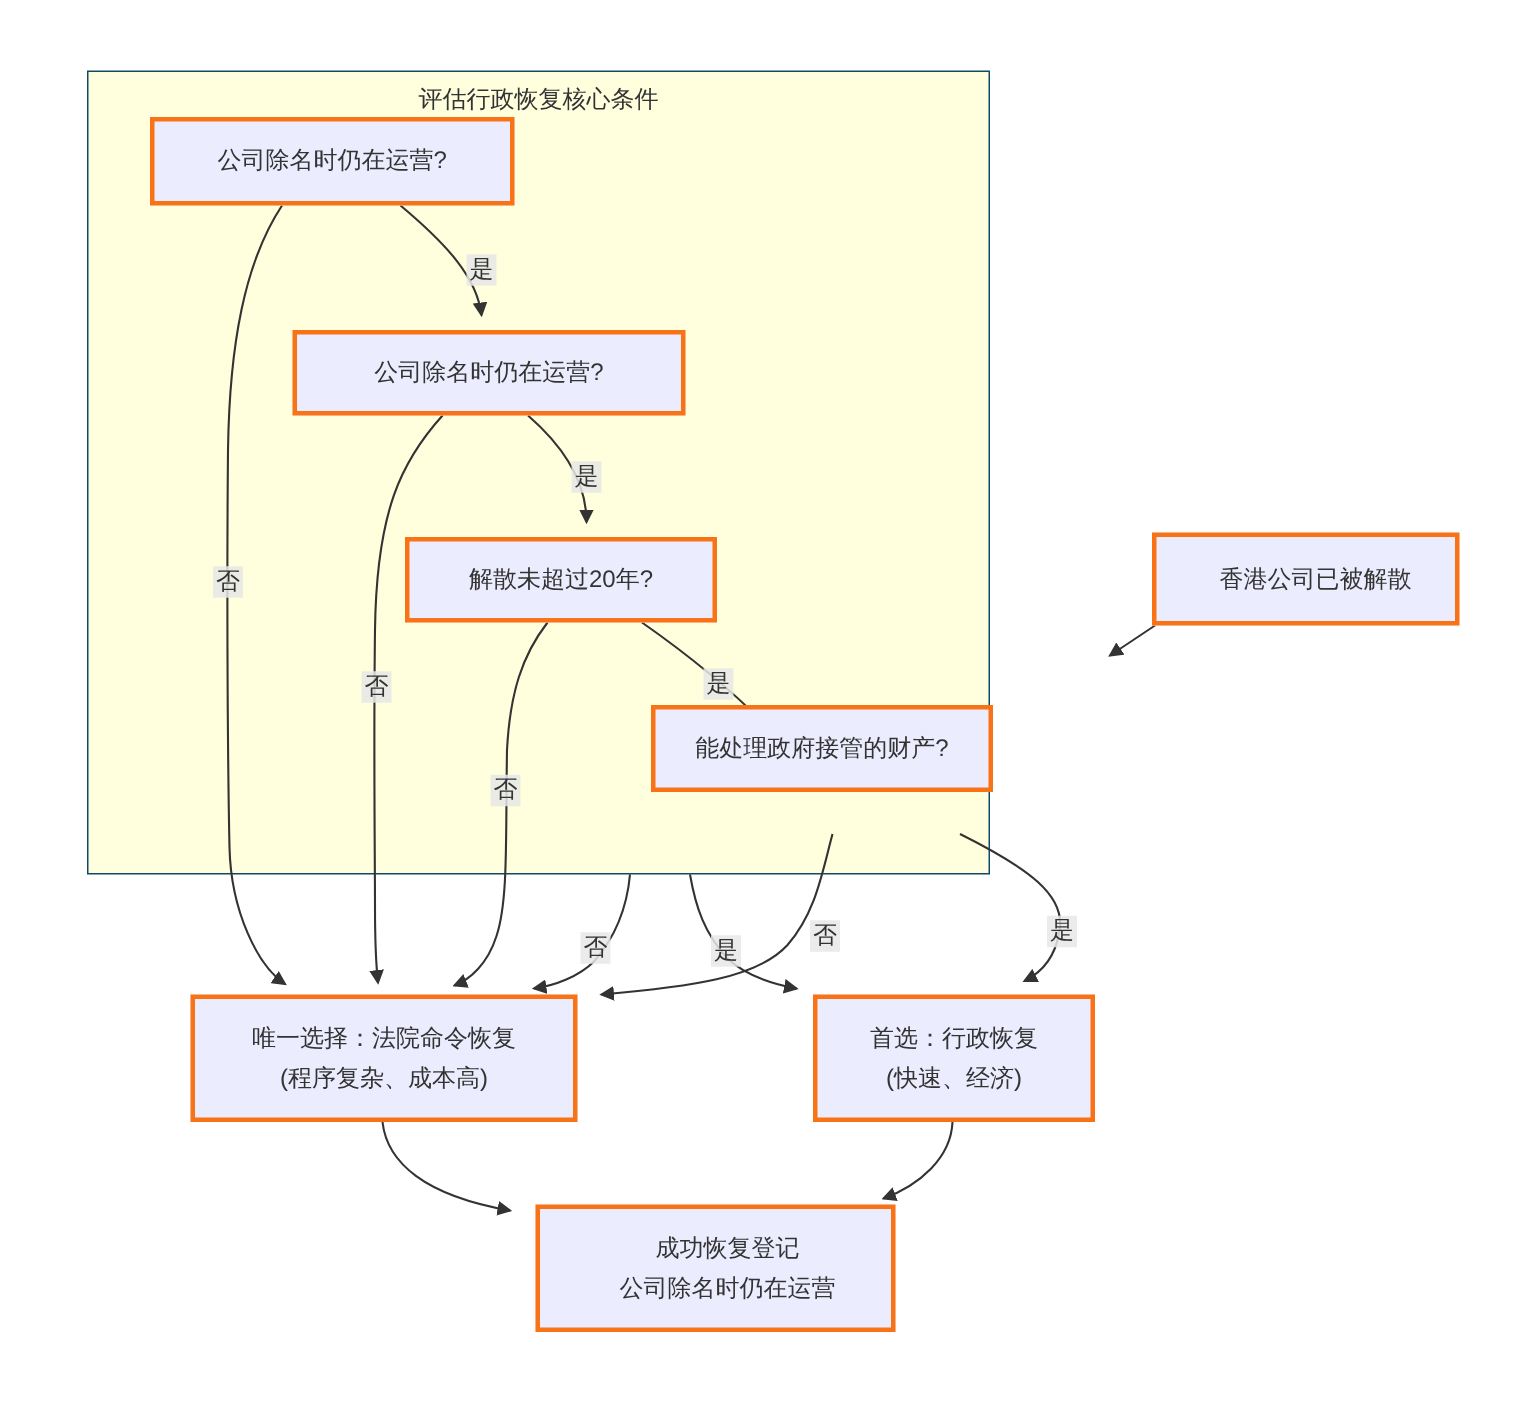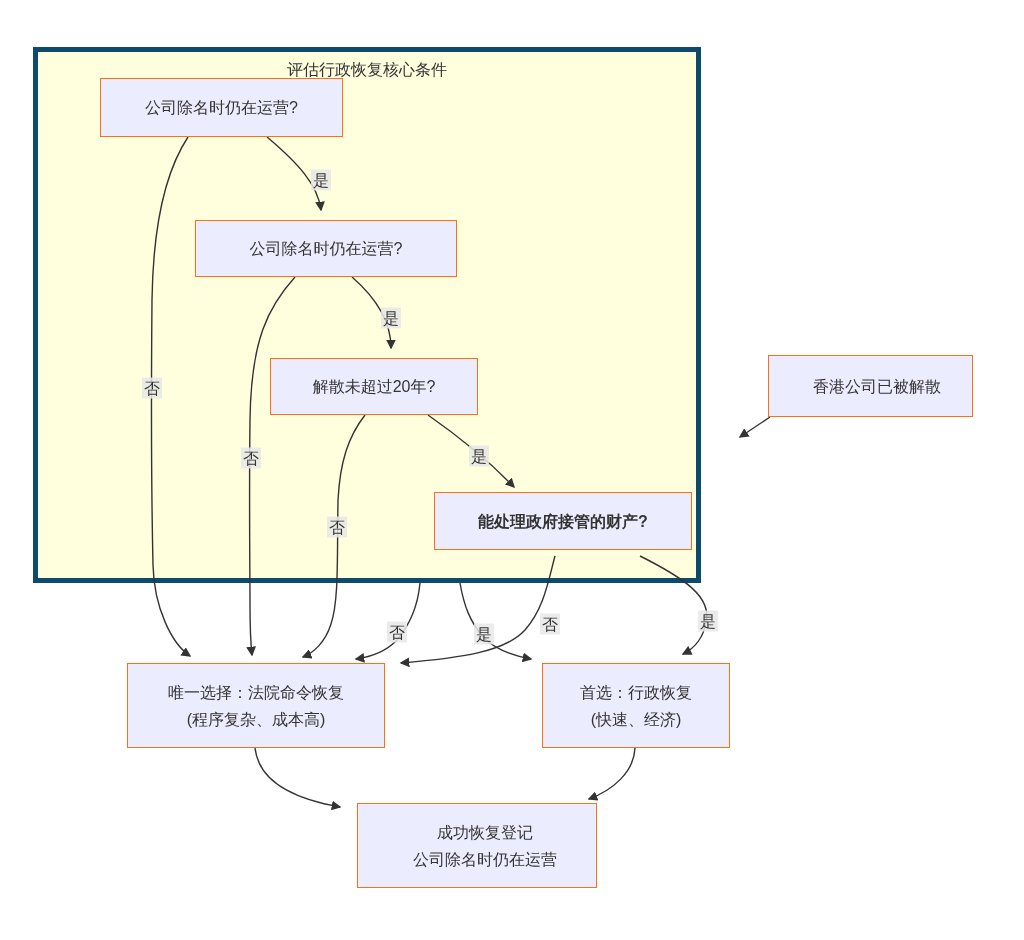--- a/index.html
+++ b/index.html
@@ -17,42 +17,42 @@
     overflow: hidden;
   }
   #edge-layer {
     position: absolute;
     left: 0;
     top: 0;
     z-index: 2;
   }
   .subgraph {
     position: absolute;
-    left: 33px;
+    left: 58px;
     top: 47px;
-    width: 668px;
+    width: 602px;
     height: 536px;
     background: #ffffde;
-    border: 5px solid #0c4a6e;
+    border: 1px solid #0c4a6e;
     box-sizing: border-box;
     z-index: 1;
   }
   .subgraph-title {
     position: absolute;
     left: 0;
     right: 0;
     top: 8px;
     text-align: center;
     font-size: 16px;
     color: #333333;
   }
   .node {
     position: absolute;
     background: #ECECFF;
-    border: 1px solid #f97316;
+    border: 3px solid #f97316;
     box-sizing: border-box;
     display: flex;
     flex-direction: column;
     align-items: center;
     justify-content: center;
     text-align: center;
     font-size: 16px;
     line-height: 27px;
     color: #333333;
     z-index: 3;
@@ -119,21 +119,21 @@
   </div>
 
   <div class="node" style="left:195px; top:220px; width:262px; height:57px;">
     <span>公司除名时仍在运营?</span>
   </div>
 
   <div class="node" style="left:270px; top:358px; width:208px; height:57px;">
     <span>解散未超过20年?</span>
   </div>
 
-  <div class="node" style="left:434px; top:492px; width:258px; height:58px;font-weight:bold;">
+  <div class="node" style="left:434px; top:470px; width:228px; height:58px;">
     <span>能处理政府接管的财产?</span>
   </div>
 
   <div class="node" style="left:768px; top:355px; width:205px; height:62px;padding-left:13px;">
     <span>香港公司已被解散</span>
   </div>
 
   <div class="node" style="left:127px; top:663px; width:258px; height:85px;">
     <span>唯一选择：法院命令恢复</span>
     <span>(程序复杂、成本高)</span>

